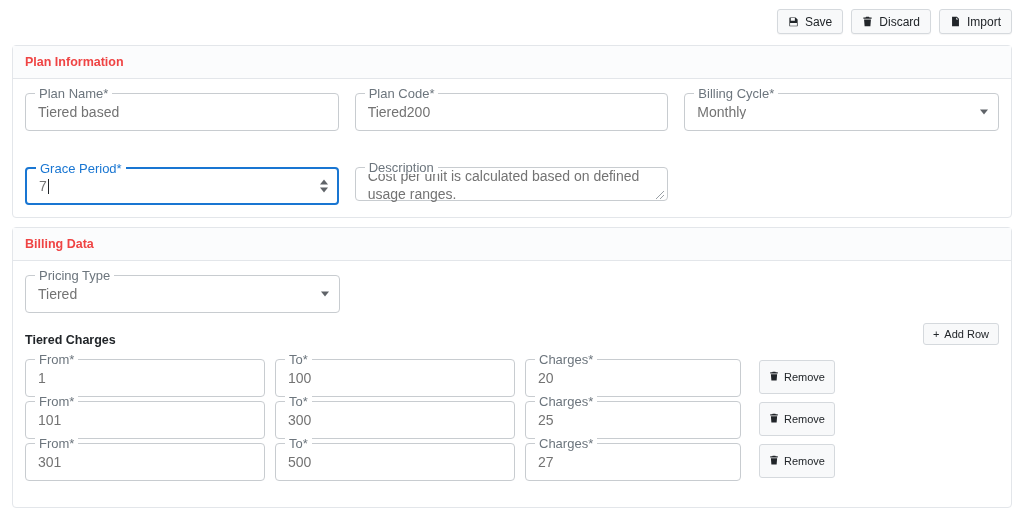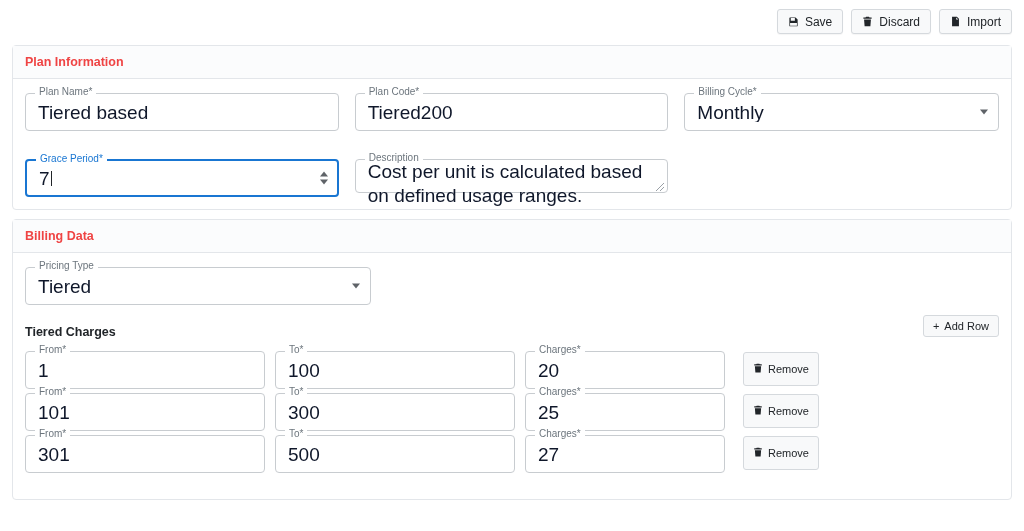--- a/index.html
+++ b/index.html
@@ -68,29 +68,29 @@
     display: flex;
     align-items: center;
     padding: 0 12px;
   }
   .field.focused { border: 2px solid #1976d2; }
   .field .legend {
     position: absolute;
     top: -7px; left: 9px;
     background: #fff;
     padding: 0 4px;
-    font-size: 10px;
+    font-size: 13px;
     line-height: 1;
     color: #6c757d;
     white-space: nowrap;
   }
   .field.focused .legend { color: #1976d2; }
   .field .value {
-    font-size: 19px;
-    color: #0f172a;
+    font-size: 14px;
+    color: #737373;
     line-height: 1;
     white-space: nowrap;
     overflow: hidden;
   }
   .caret {
     display:inline-block;
     width:1px; height:15px;
     background:#212529;
     margin-left:1px;
     vertical-align:-3px;
@@ -151,21 +151,21 @@
     border-radius:3px;
     font-size:11px; color:#212529; cursor:pointer;
   }
   .tier-row {
     display:flex; align-items:center; gap:10px;
     margin-top: 4px;
   }
   .tier-row .field { flex: 0 0 auto; }
   .f-from { width: 240px; }
   .f-to   { width: 240px; }
-  .f-chg  { width: 200px; }
+  .f-chg  { width: 216px; }
   .remove-btn {
     display:inline-flex; align-items:center; gap:5px;
     height:34px; padding:0 9px;
     background:#f8f9fa;
     border:1px solid #d5d9dd;
     border-radius:3px;
     font-size:11px; color:#212529; cursor:pointer;
     margin-left: 8px;
     align-self: flex-end;
     margin-bottom: 3px;
@@ -221,21 +221,21 @@
           <span class="value">Tiered200</span>
         </div>
 
         <div class="field" style="width:316px">
           <span class="legend">Billing Cycle*</span>
           <span class="value">Monthly</span>
           <span class="sel-arrow"></span>
         </div>
       </div>
 
-      <div class="row" style="margin-top:28px">
+      <div class="row" style="margin-top:36px">
         <div class="field focused" style="width:315px">
           <span class="legend">Grace Period*</span>
           <span class="value">7</span>
             <span class="caret"></span>
           <span class="spin">
               <i class="up"></i>
               <i class="dn"></i>
             </span>
         </div>
 
@@ -251,21 +251,21 @@
         <div style="width:316px"></div>
       </div>
 
     </div>
   </div>
 
   <div class="card">
     <div class="card-head">Billing Data</div>
     <div class="card-body">
 
-      <div class="field" style="width:346px">
+      <div class="field" style="width:315px">
         <span class="legend">Pricing Type</span>
         <span class="value">Tiered</span>
         <span class="sel-arrow"></span>
       </div>
 
       <div class="tier-head">
         <div class="sec-title">Tiered Charges</div>
         <button class="add-row-btn">
           <span>+</span>
           <span>Add Row</span>

